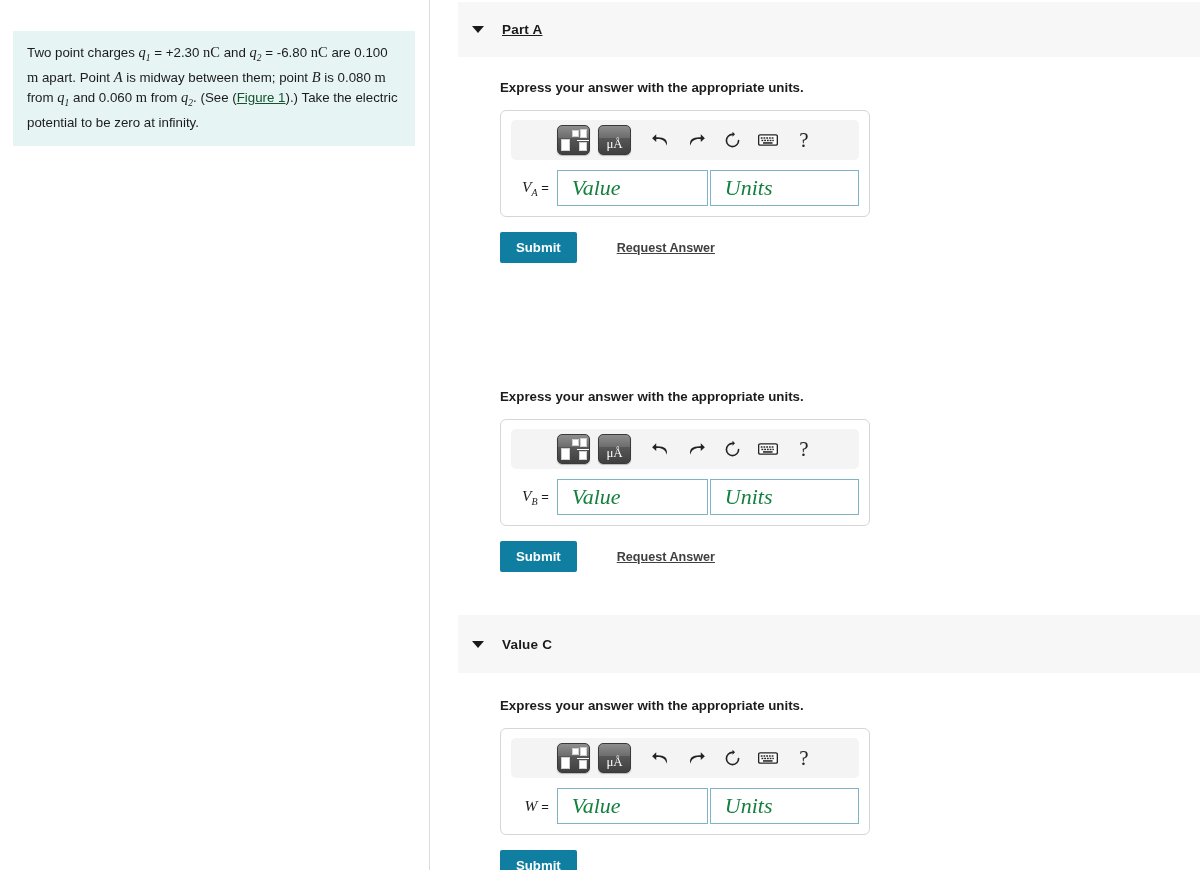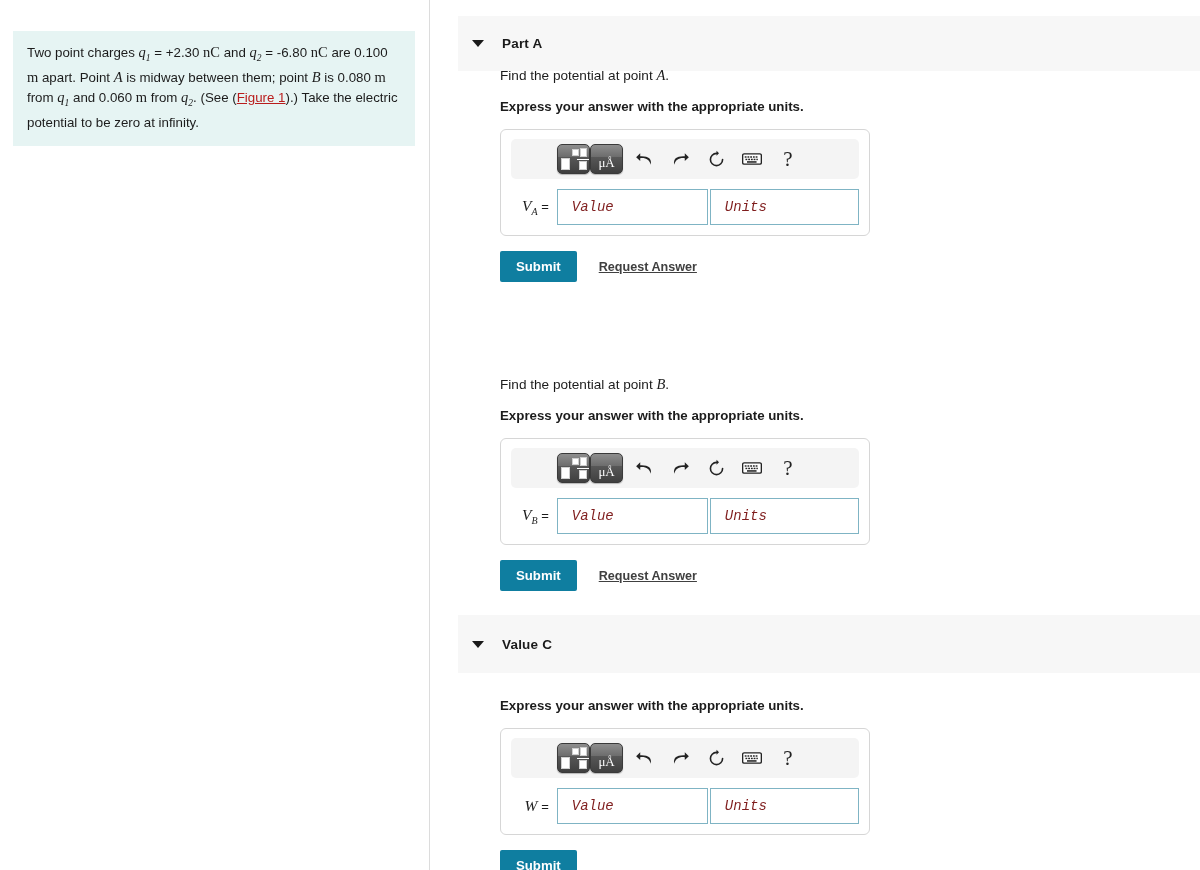--- a/index.html
+++ b/index.html
@@ -59,21 +59,21 @@
     font-size: 9.5px;
     font-style: italic;
   }
   .mathr {
     font-family: "Liberation Serif", serif;
     font-style: normal;
     font-size: 14.5px;
     margin-top: 20px;
   }
   .figlink {
-    color: #b91c1c;
+    color: #14532d;
     text-decoration: underline;
     cursor: pointer;
   }
 
   
   #right-col {
     position: absolute;
     left: 430px;
     top: 0;
     width: 770px;
@@ -149,21 +149,21 @@
     box-sizing: border-box;
   }
   .tmpl-btn {
     width: 31px;
     height: 28px;
     border-radius: 5px;
     background: linear-gradient(180deg, #8e8e8e 0%, #6d6d6d 42%, #575757 44%, #3f3f3f 100%);
     border: 1px solid #3a3a3a;
     box-shadow: 0 1px 1px rgba(0,0,0,0.25);
     position: relative;
-    margin-right: 0;
+    margin-right: 8px;
     cursor: pointer;
     overflow: hidden;
   }
   
   .tb-sq {
     position: absolute;
     background: #ffffff;
     border: 1px solid #cfcfcf;
     box-sizing: border-box;
   }
@@ -238,30 +238,31 @@
     background: #ffffff;
     display: flex;
     align-items: center;
     padding-left: 14px;
     box-sizing: border-box;
     cursor: text;
   }
   .field-value { width: 152px; }
   .field-units { width: 150px; margin-left: 2px; }
   .ph {
-    font-family: Liberation Mono, monospace;
+    font-family: Liberation Serif, serif;
     font-style: italic;
-    font-size: 14px;
-    color: #7f1d1d;
+    font-size: 22px;
+    color: #15803d;
   }
 
   .actions {
     display: flex;
     align-items: center;
     margin-top: 15px;
+    gap: 18px;
   }
   .submit-btn {
     background: #0f7ea0;
     color: #ffffff;
     font-size: 13.2px;
     font-weight: bold;
     border: none;
     border-radius: 2px;
     padding: 8px 16px;
     cursor: pointer;
@@ -282,29 +283,28 @@
 <div id="page">
 
   <div id="left-col">
     <div id="problem-box">
       <div id="problem-text">Two point charges <span class="mathi">q<sub>1</sub></span> = +2.30 <span class="mathr">nC</span> and <span class="mathi">q<sub>2</sub></span> = -6.80 <span class="mathr">nC</span> are 0.100 <span class="mathr">m</span> apart. Point <span class="mathi">A</span> is midway between them; point <span class="mathi">B</span> is 0.080 <span class="mathr">m</span> from <span class="mathi">q<sub>1</sub></span> and 0.060 <span class="mathr">m</span> from <span class="mathi">q<sub>2</sub></span>. (See (<span class="figlink">Figure 1</span>).) Take the electric potential to be zero at infinity.</div>
     </div>
   </div>
 
   <div id="right-col">
 
-    <div class="part-band" style="top:16px;height:55px;">
+    <div class="part-band" style="top:2px;height:55px;text-decoration:underline;">
       <div class="part-head">
         <span class="caret"></span>
         <span class="part-label">Part A</span>
       </div>
     </div>
 
     <div class="part-body" style="top:66px;">
-      <div class="prompt">Find the potential at point <span class="mathi">A</span>.</div>
       <div class="express">Express your answer with the appropriate units.</div>
 
       <div class="answer-box">
         <div class="toolbar">
           <div class="tmpl-btn">
             <span class="tb-sq tb-s1"></span>
             <span class="tb-sq tb-s2"></span>
             <span class="tb-sq tb-s3"></span>
             <span class="tb-bar"></span>
             <span class="tb-sq tb-s4"></span>
@@ -363,21 +363,20 @@
       </div>
 
       <div class="actions">
         <button class="submit-btn">Submit</button>
         <span class="req-link">Request Answer</span>
       </div>
     </div>
 
 
     <div class="part-body" style="top:375px;">
-      <div class="prompt">Find the potential at point <span class="mathi">B</span>.</div>
       <div class="express">Express your answer with the appropriate units.</div>
 
       <div class="answer-box">
         <div class="toolbar">
           <div class="tmpl-btn">
             <span class="tb-sq tb-s1"></span>
             <span class="tb-sq tb-s2"></span>
             <span class="tb-sq tb-s3"></span>
             <span class="tb-bar"></span>
             <span class="tb-sq tb-s4"></span>

